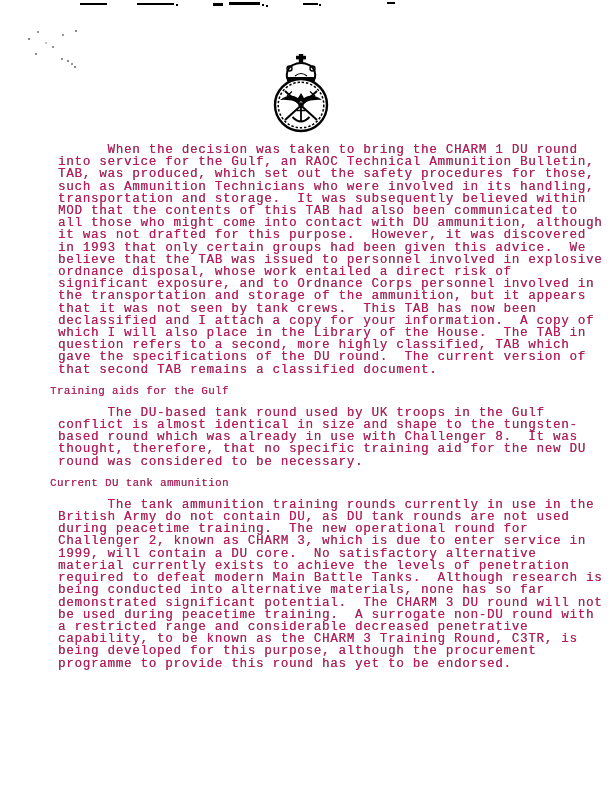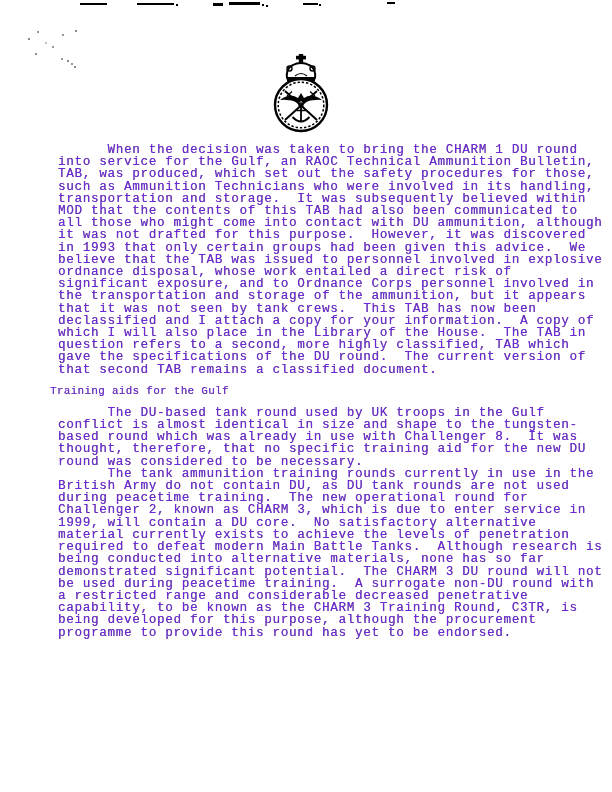--- a/index.html
+++ b/index.html
@@ -3,21 +3,21 @@
 <meta charset="utf-8">
 <style>
   html, body { margin: 0; padding: 0; background: #ffffff; }
   .page {
     position: relative;
     width: 612px;
     height: 740px;
     background: #ffffff;
     overflow: hidden;
     font-family: "Liberation Mono", "DejaVu Sans Mono", monospace;
-    color: #6d28d9;
+    color: #be185d;
   }
   
   .dash { position: absolute; background: #000; }
   
   .speck { position: absolute; background: #444; border-radius: 50%; opacity: .75; }
 
   .crest { position: absolute; left: 272px; top: 54px; width: 58px; height: 80px; }
   .crest svg { display: block; width: 100%; height: 100%; }
 
   .text-block {
@@ -126,20 +126,21 @@
 which I will also place in the Library of the House.  The TAB in
 question refers to a second, more highly classified, TAB which
 gave the specifications of the DU round.  The current version of
 that second TAB remains a classified document.</pre>
     <div class="heading">Training aids for the Gulf</div>
     <pre class="para">      The DU-based tank round used by UK troops in the Gulf
 conflict is almost identical in size and shape to the tungsten-
 based round which was already in use with Challenger 8.  It was
 thought, therefore, that no specific training aid for the new DU
 round was considered to be necessary.</pre>
+    <div class="heading">Current DU tank ammunition</div>
     <pre class="para">      The tank ammunition training rounds currently in use in the
 British Army do not contain DU, as DU tank rounds are not used
 during peacetime training.  The new operational round for
 Challenger 2, known as CHARM 3, which is due to enter service in
 1999, will contain a DU core.  No satisfactory alternative
 material currently exists to achieve the levels of penetration
 required to defeat modern Main Battle Tanks.  Although research is
 being conducted into alternative materials, none has so far
 demonstrated significant potential.  The CHARM 3 DU round will not
 be used during peacetime training.  A surrogate non-DU round with

